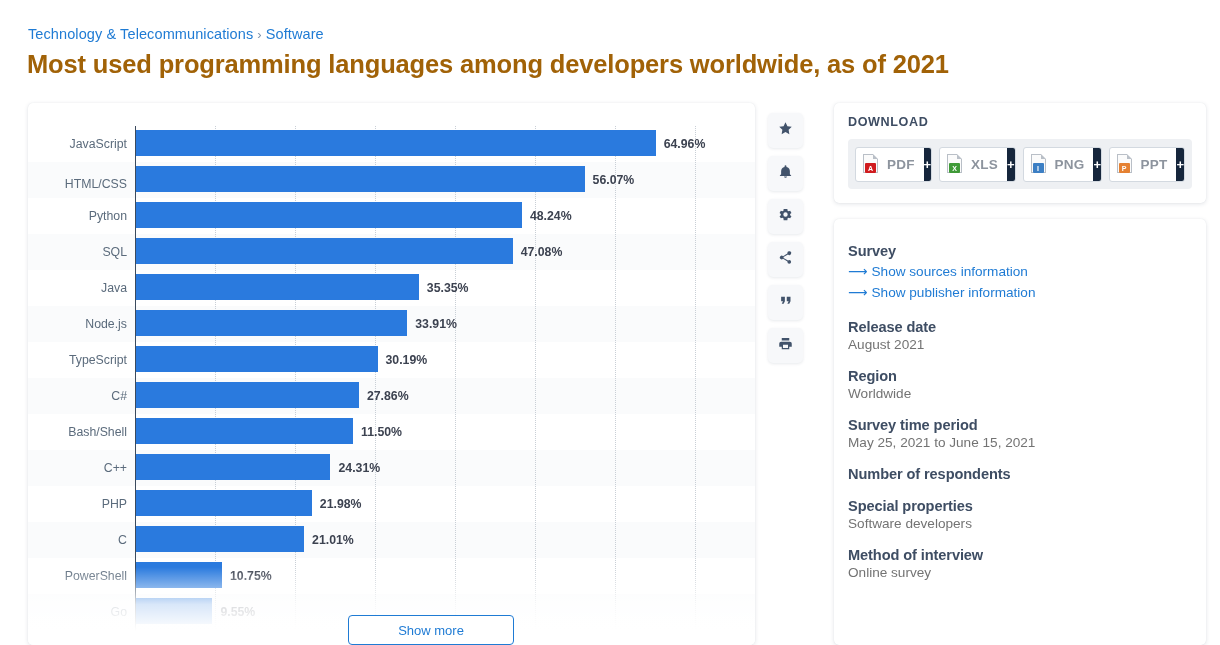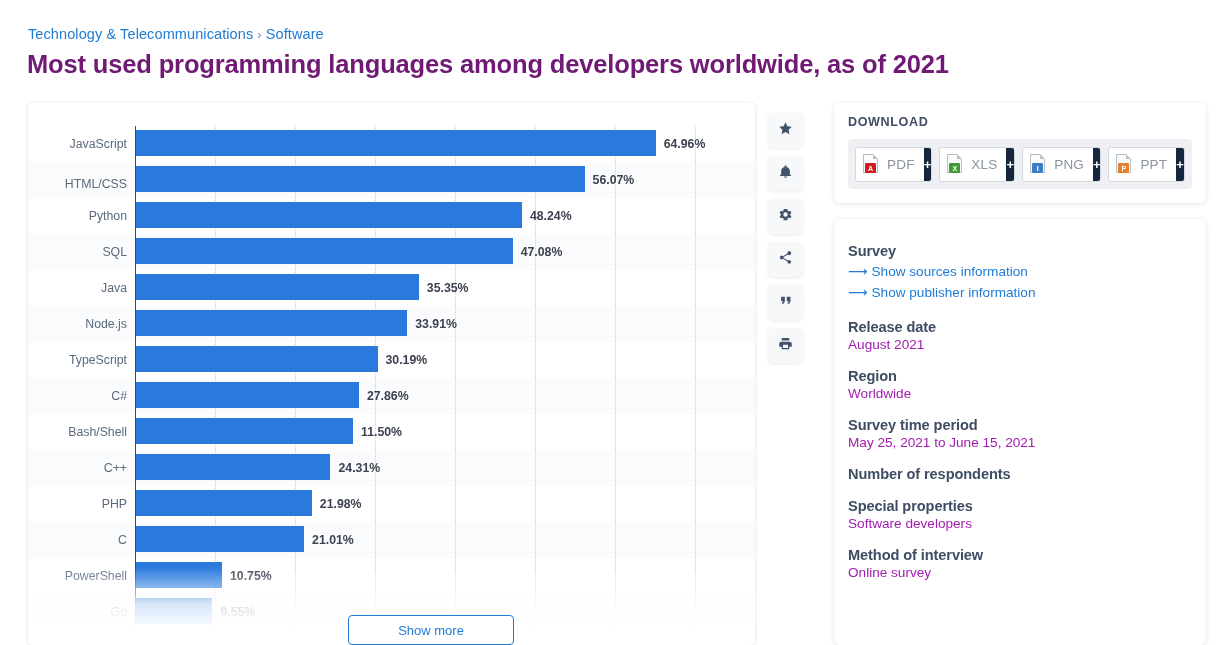--- a/index.html
+++ b/index.html
@@ -16,21 +16,21 @@
   .breadcrumb {
     position: absolute; left: 28px; top: 26px;
     font-size: 14.5px; color: #1f7bd4; letter-spacing: .1px;
     white-space: nowrap;
   }
   .breadcrumb a { color: #1f7bd4; text-decoration: none; cursor: pointer; }
   .breadcrumb .sep { color: #7c93ae; margin: 0 4px; font-size: 13px; }
 
   .page-title {
     position: absolute; left: 27px; top: 50px;
-    font-size: 25.5px; font-weight: 700; color: #701a75;
+    font-size: 25.5px; font-weight: 700; color: #a16207;
     letter-spacing: -.15px; white-space: nowrap;
   }
 
   
   .chart-card {
     position: absolute; left: 28px; top: 103px;
     width: 727px; height: 542px;
     background: #ffffff;
     border-radius: 5px;
     box-shadow: 0 1px 4px rgba(30,50,80,.13), 0 0 1px rgba(30,50,80,.10);
@@ -134,42 +134,42 @@
     width: 0; height: 0; border-top: 5px solid #ffffff;
     border-left: 5px solid #b9bfc7;
   }
   .dl-btn .ficon .tag {
     position: absolute; left: 2px; bottom: 1px;
     width: 11px; height: 10px; border-radius: 1px;
     font-size: 7px; color: #fff; font-weight: 700;
     display: flex; align-items: center; justify-content: center;
   }
   .dl-btn .flabel {
-    font-size: 13.5px; font-weight: 400; color: #8d949e;
+    font-size: 13.5px; font-weight: 700; color: #8d949e;
     padding: 0 9px 0 6px; letter-spacing: .2px;
   }
   .dl-btn .plus {
     width: 19px; align-self: stretch; background: #16263c;
     color: #fff; font-size: 13px; font-weight: 700;
     display: flex; align-items: center; justify-content: center;
   }
 
   .info-card {
     position: absolute; left: 834px; top: 219px;
     width: 372px; height: 426px;
     background: #ffffff; border-radius: 5px;
     box-shadow: 0 1px 4px rgba(30,50,80,.13), 0 0 1px rgba(30,50,80,.10);
     padding: 24px 14px 0 14px;
   }
   .info-block { margin-bottom: 16px; }
   .info-head {
     font-size: 14.6px; font-weight: 700; color: #3e4d63;
     margin-bottom: 2px; letter-spacing: -.1px;
   }
-  .info-val { font-size: 13.6px; color: #a21caf; }
+  .info-val { font-size: 13.6px; color: #737373; }
   .info-link {
     display: block; font-size: 13.6px; color: #1f7bd4;
     text-decoration: none; cursor: pointer; line-height: 21px;
   }
   .info-link .arr { margin-right: 4px; }
 </style>
 </head>
 <body>
 
 <div class="page">

